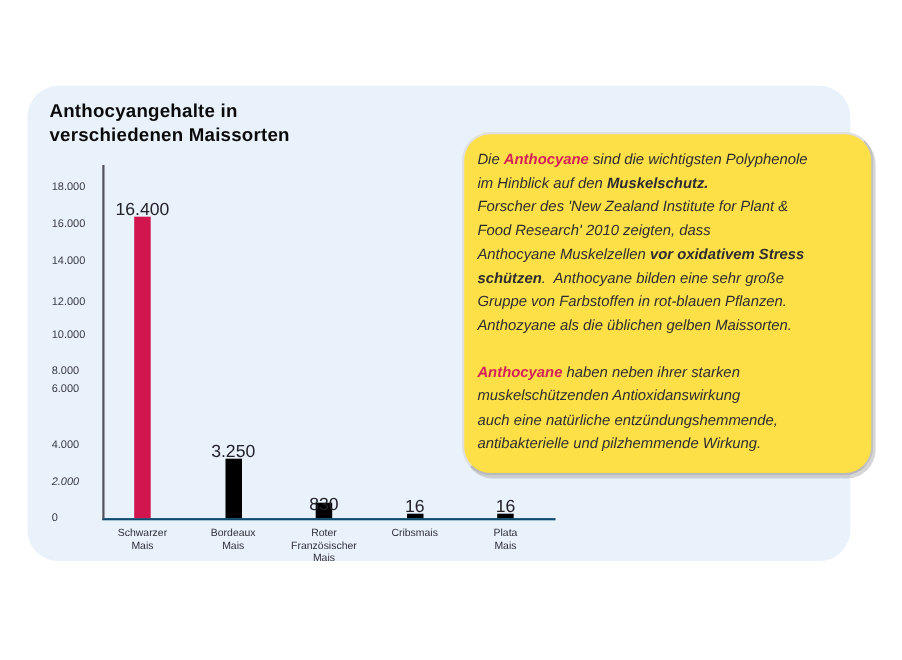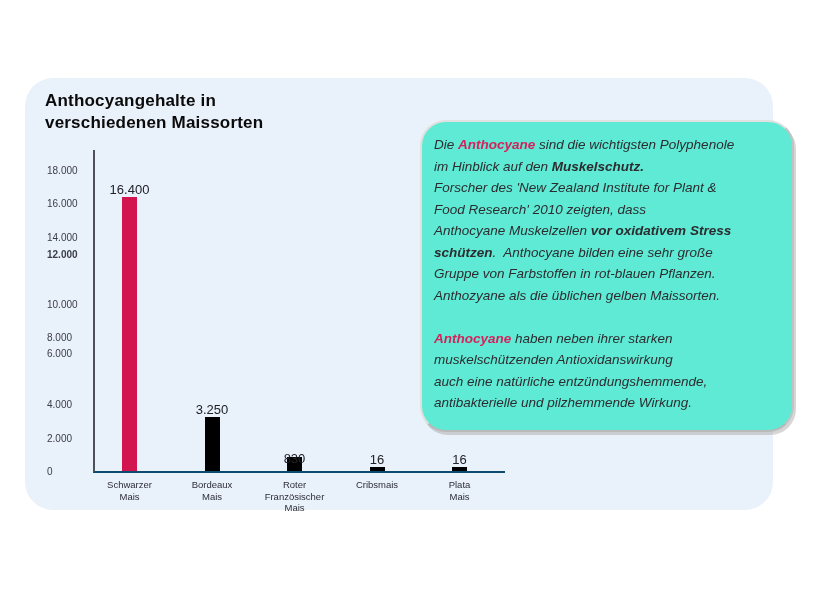--- a/index.html
+++ b/index.html
@@ -46,40 +46,40 @@
     font-size: 10px;
     color: #3c3c44;
     text-align: left;
     white-space: nowrap;
   }
   .bar { position: absolute; bottom: 0; width: 15px; }
   .bar-value {
     position: absolute;
     width: 70px;
     text-align: center;
-    font-size: 13px;
+    font-size: 16px;
     color: #222228;
     white-space: nowrap;
   }
   .xlabel {
     position: absolute;
     width: 94px;
     text-align: center;
     font-size: 9.5px;
     line-height: 11.5px;
     color: #2e2e36;
     white-space: pre-line;
   }
 
   
   .infobox {
     position: absolute;
     left: 420px; top: 120px;
     width: 374px; height: 312px;
-    background: #5eead4;
+    background: #fde047;
     border: 2px solid #e0e0e0;
     border-right-color: #c2c2c2;
     border-bottom-color: #b9b9b9;
     border-radius: 26px;
     box-shadow: 2px 3px 0 rgba(165,165,165,0.45);
     padding: 12px 12px 0 12px;
   }
   .infobox .line {
     font-size: 13.5px;
     line-height: 21.5px;
@@ -99,26 +99,26 @@
   <div class="panel" id="bluePanel" style="background: rgb(233, 241, 250);"></div>
 
   <div class="chart-title">Anthocyangehalte in
 verschiedenen Maissorten</div>
 
   <div class="plot">
     <div id="yticks">
         <div class="ytick" style="top: 15px;">18.000</div>
         <div class="ytick" style="top: 48.4444px;">16.000</div>
         <div class="ytick" style="top: 81.8889px;">14.000</div>
-        <div class="ytick" style="top: 99px; font-weight: bold;">12.000</div>
+        <div class="ytick" style="top: 119px;">12.000</div>
         <div class="ytick" style="top: 148.778px;">10.000</div>
         <div class="ytick" style="top: 182.222px;">8.000</div>
         <div class="ytick" style="top: 198px;">6.000</div>
         <div class="ytick" style="top: 249.111px;">4.000</div>
-        <div class="ytick" style="top: 282.556px;">2.000</div>
+        <div class="ytick" style="top: 282.556px; font-style: italic;">2.000</div>
         <div class="ytick" style="top: 316px;">0</div>
       </div>
     <div id="bars">
         <div class="bar" style="left: 27px; height: 274.244px; background: rgb(210, 21, 78);"></div>
         <div class="bar-value" style="left: -0.5px; top: 31.7556px;">16.400</div>
         <div class="bar" style="left: 109.5px; height: 54.3472px; background: rgb(0, 0, 0);"></div>
         <div class="bar-value" style="left: 82px; top: 251.653px;">3.250</div>
         <div class="bar" style="left: 192px; height: 13.8794px; background: rgb(0, 0, 0);"></div>
         <div class="bar-value" style="left: 164.5px; top: 301px;">830</div>
         <div class="bar" style="left: 274.5px; height: 4px; background: rgb(0, 0, 0);"></div>

